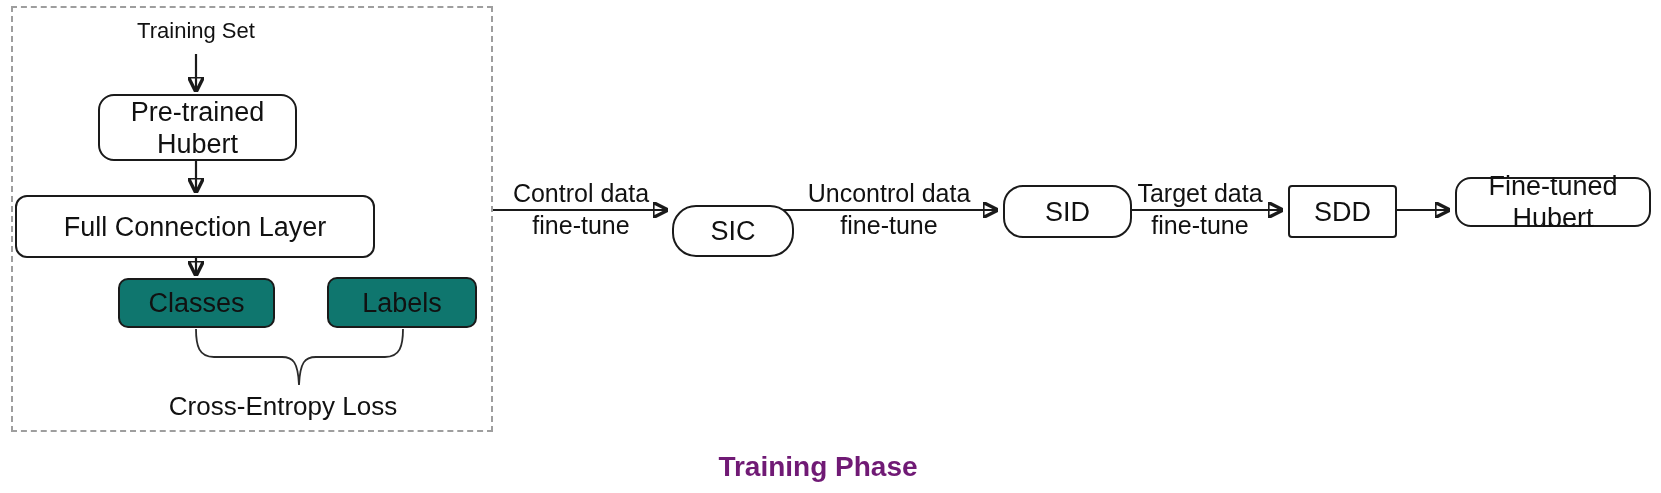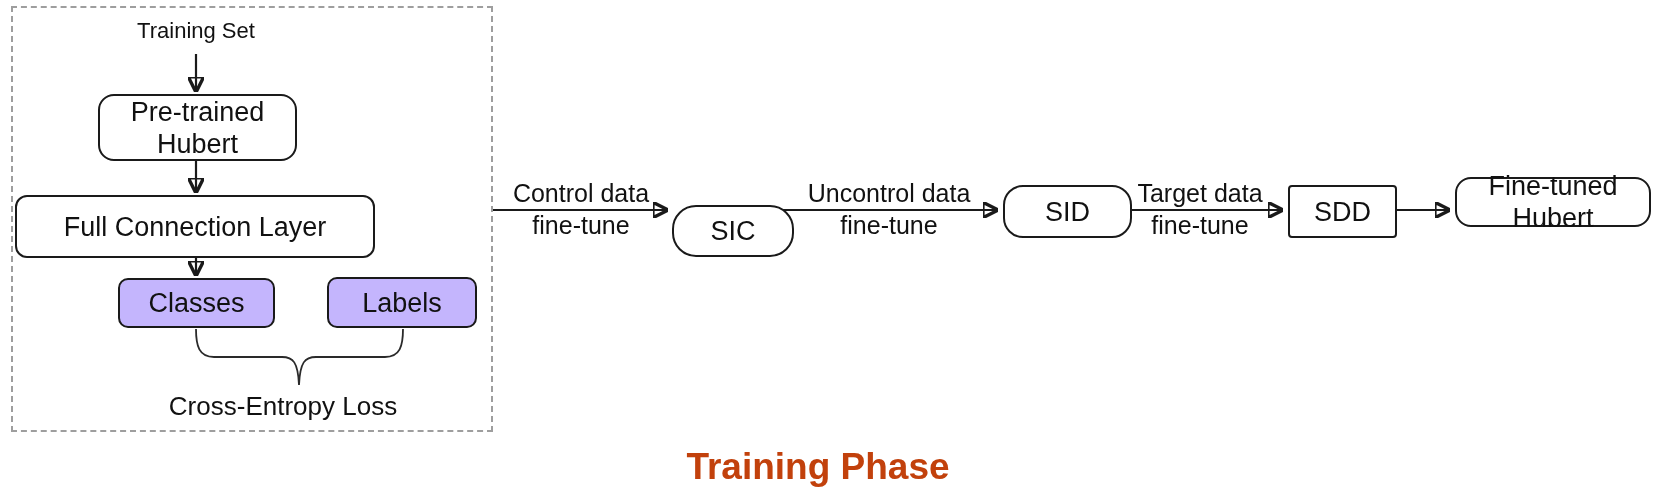--- a/index.html
+++ b/index.html
@@ -13,33 +13,33 @@
   .dashed-box {
     position:absolute; left:11px; top:6px; width:482px; height:426px;
     border:2px dashed #9e9e9e; box-sizing:border-box;
   }
   .node {
     position:absolute; box-sizing:border-box;
     border:2.5px solid #1a1a1a; border-radius:12px; background:#ffffff;
     display:flex; align-items:center; justify-content:center; text-align:center;
     font-size:27px; line-height:32px; white-space:pre-line;
   }
-  .node.gray { background:#c4b5fd; }
+  .node.gray { background:#0f766e; }
   .pretrained { left:98px;  top:94px;  width:199px; height:67px; border-radius:16px; }
   .fc         { left:15px;  top:195px; width:360px; height:63px; }
   .classes    { left:118px; top:278px; width:157px; height:50px; border-radius:10px; }
   .labelsbox  { left:327px; top:277px; width:150px; height:51px; border-radius:10px; }
   .sic        { left:672px; top:185px; width:122px; height:52px; border-radius:24px;margin-top:20px; }
   .sid        { left:1003px;top:185px; width:129px; height:53px; border-radius:20px; }
   .sdd        { left:1288px;top:185px; width:109px; height:53px; border-radius:4px; }
   .finetuned  { left:1455px;top:177px; width:196px; height:50px; border-radius:16px; }
   .txt { position:absolute; text-align:center; font-size:26px; line-height:30px; }
   .title-ts { left:66px;  top:16px;  width:260px; font-size:22px; }
   .loss     { left:133px; top:391px; width:300px; }
-  .caption  { left:668px; top:452px; width:300px; font-weight:bold; font-size:37px; color:#c2410c; }
+  .caption  { left:668px; top:452px; width:300px; font-weight:bold; font-size:28px; color:#701a75; }
   .albl { position:absolute; width:240px; text-align:center; font-size:25px; line-height:27px; }
   .al1a { left:461px;  top:180px; } .al1b { left:461px;  top:212px; }
   .al2a { left:769px;  top:180px; } .al2b { left:769px;  top:212px; }
   .al3a { left:1080px; top:180px; } .al3b { left:1080px; top:212px; }
 </style>
 </head>
 <body>
 
 <div class="canvas">
 

